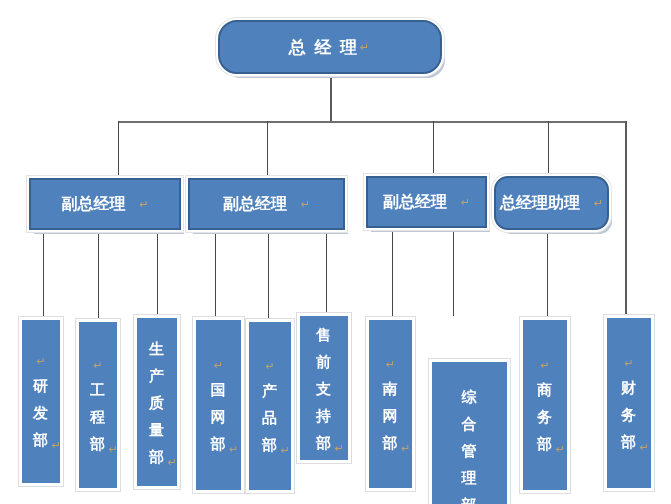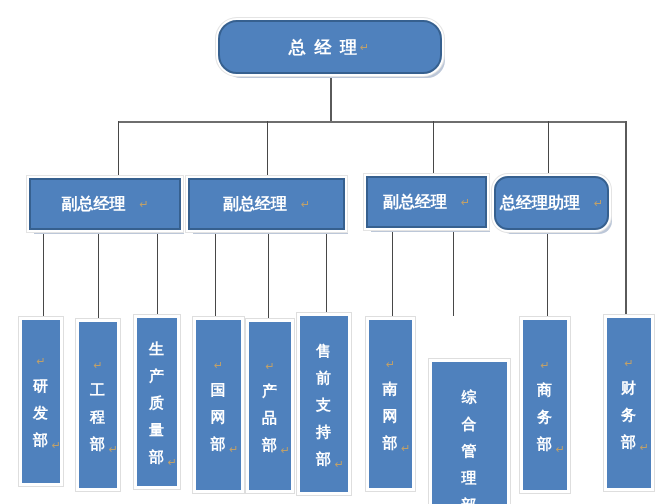--- a/index.html
+++ b/index.html
@@ -162,21 +162,21 @@
   </div>
 
   <div class="vbox" style="left:249px; top:322px; width:42px; height:168px;">
     <span class="vmark-top">↵</span>
     <div class="vwrap">
       <div class="vlabel">产品部</div>
       <span class="vmark-bot">↵</span>
     </div>
   </div>
 
-  <div class="vbox" style="left:300px; top:316px; width:48px; height:176px;">
+  <div class="vbox" style="left:300px; top:316px; width:48px; height:144px;">
     <div class="vwrap">
       <div class="vlabel">售前支持部</div>
       <span class="vmark-bot">↵</span>
     </div>
   </div>
 
   <div class="vbox" style="left:369px; top:320px; width:43px; height:168px;">
     <span class="vmark-top">↵</span>
     <div class="vwrap">
       <div class="vlabel">南网部</div>

